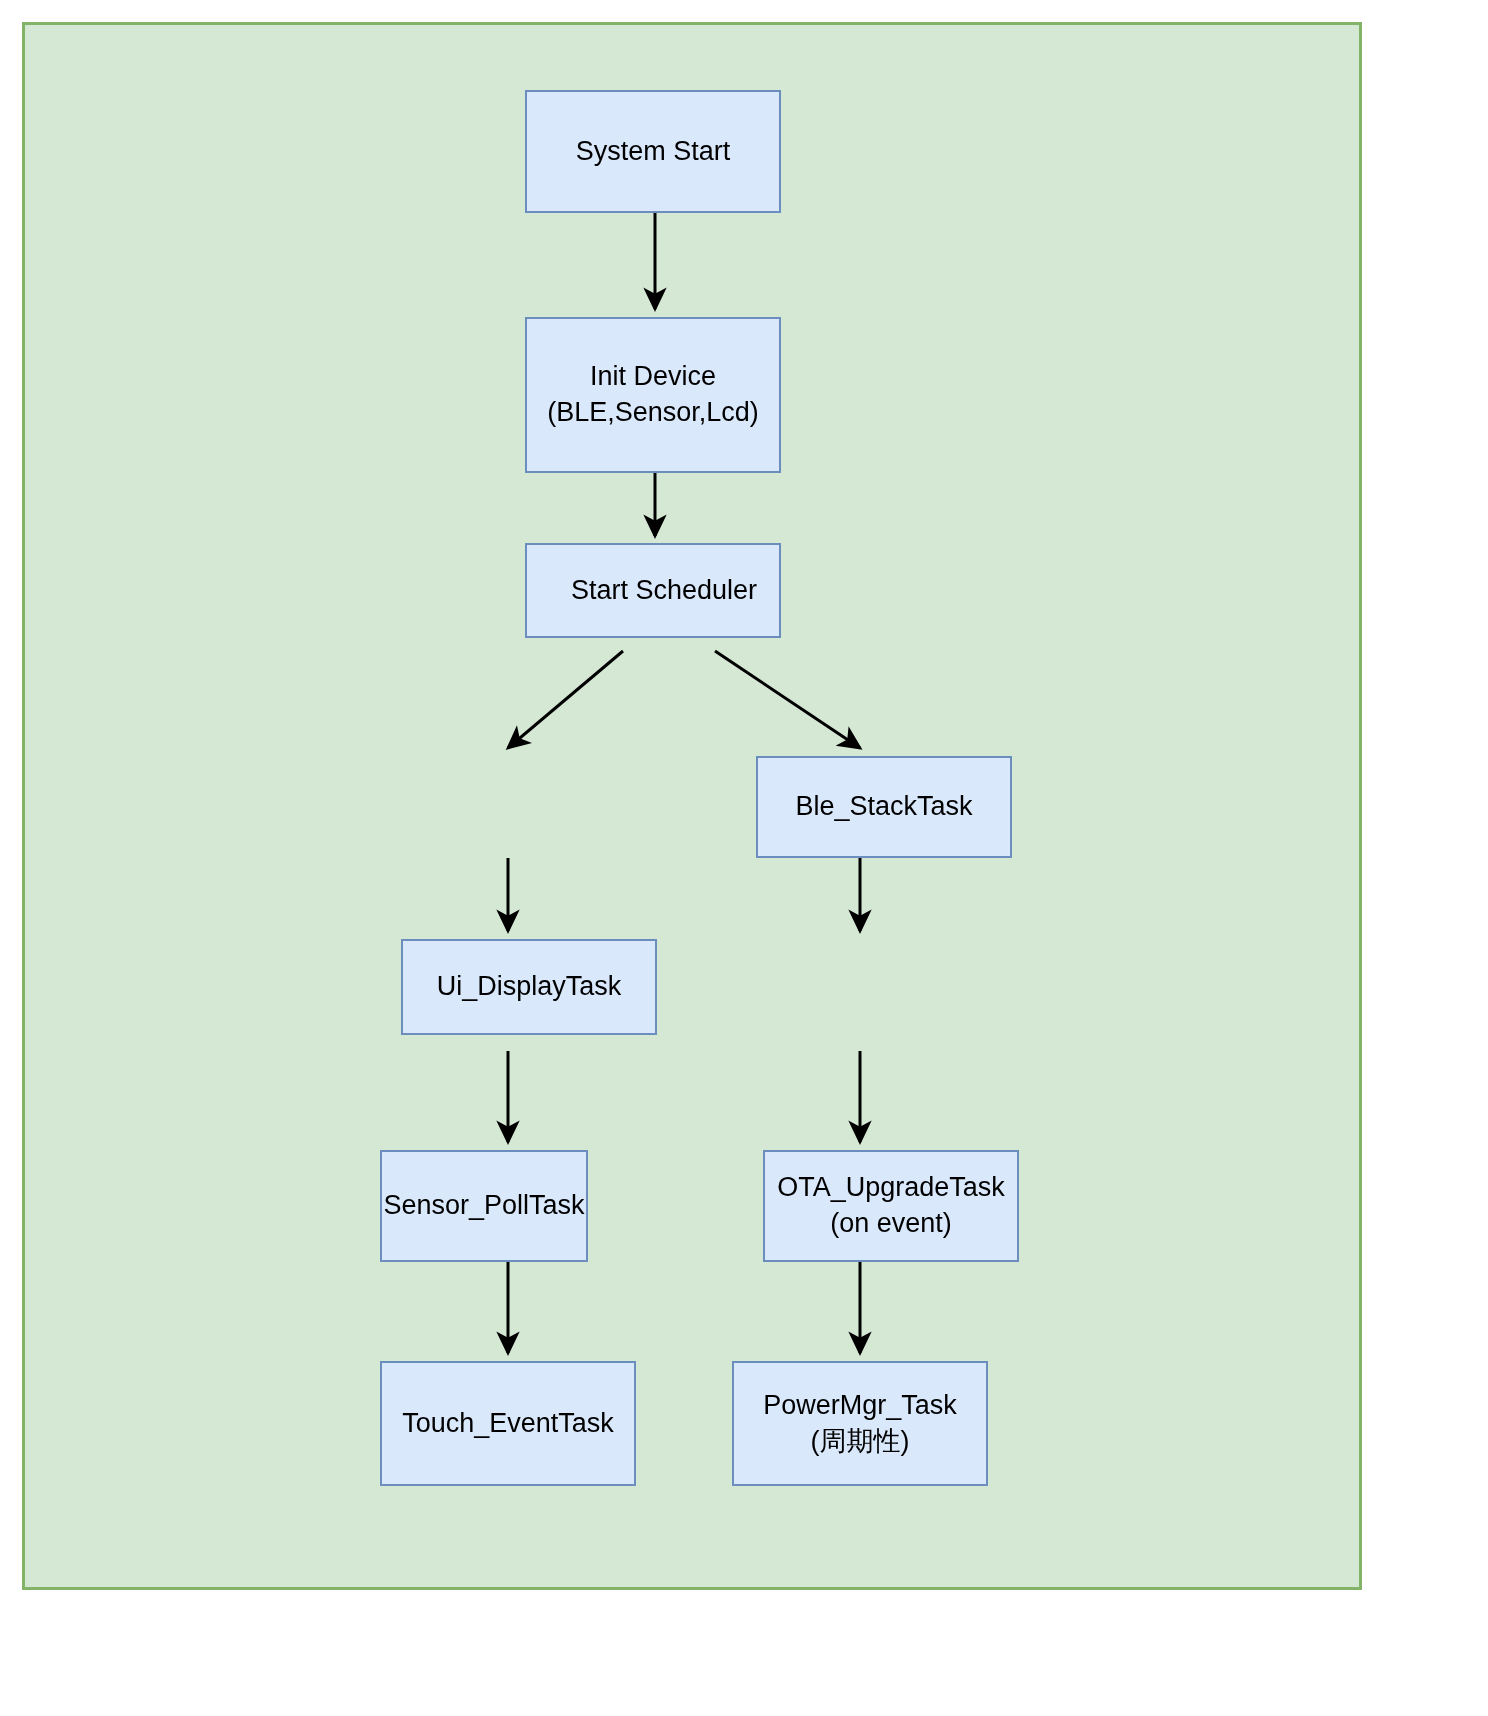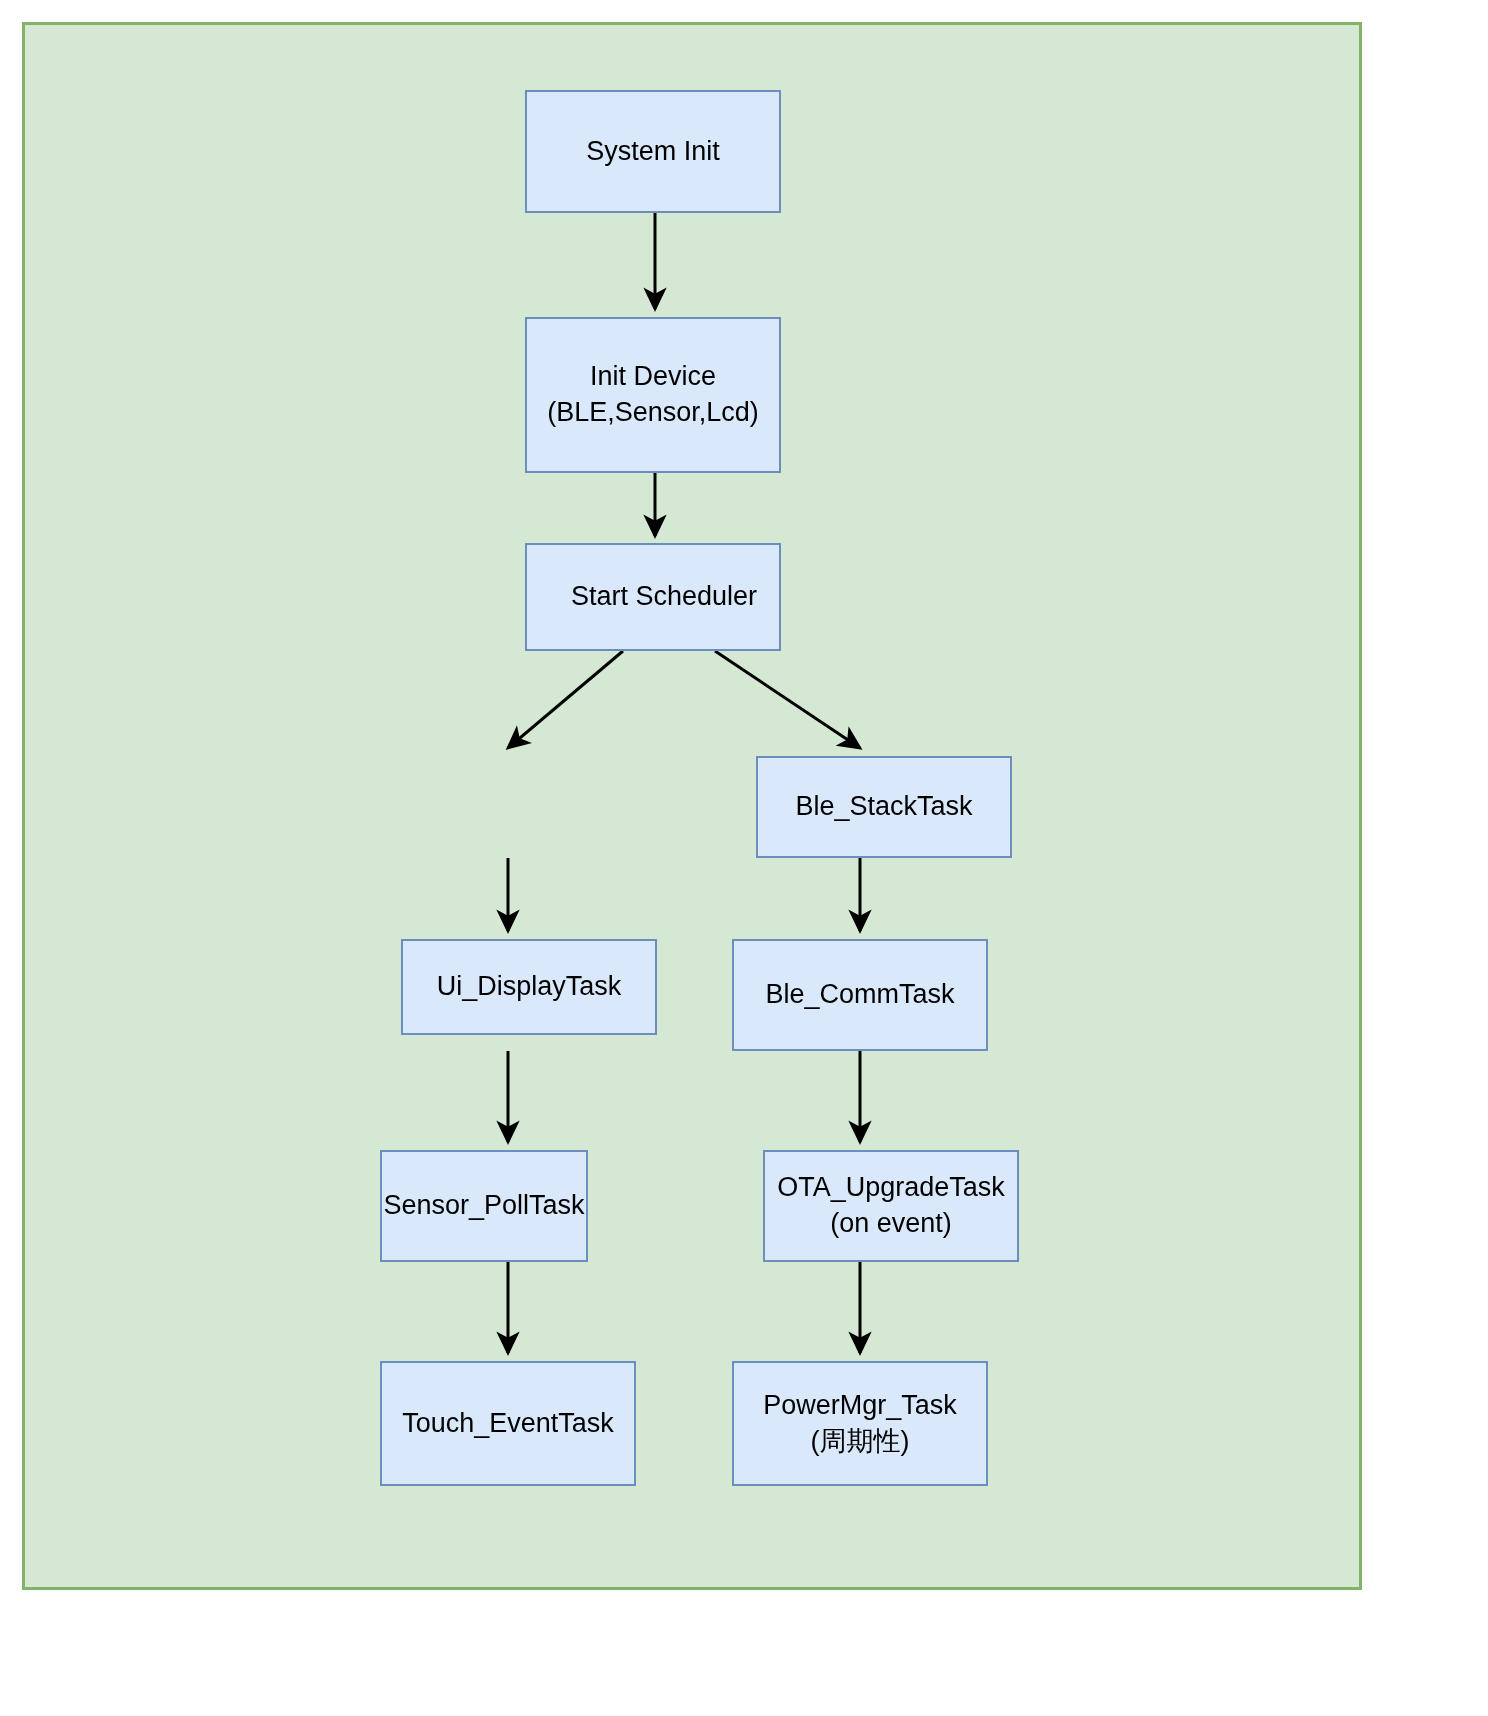--- a/index.html
+++ b/index.html
@@ -84,44 +84,41 @@
     <line x1="483" y1="1026" x2="483" y2="1117" stroke="#000000" stroke-width="3" marker-end="url(#arrowhead)"></line>
 
     <line x1="835" y1="1026" x2="835" y2="1117" stroke="#000000" stroke-width="3" marker-end="url(#arrowhead)"></line>
 
     <line x1="483" y1="1237" x2="483" y2="1328" stroke="#000000" stroke-width="3" marker-end="url(#arrowhead)"></line>
 
     <line x1="835" y1="1237" x2="835" y2="1328" stroke="#000000" stroke-width="3" marker-end="url(#arrowhead)"></line>
   </svg>
 
   <div class="node" style="left:500px; top:65px; width:256px; height:123px;">
-    <span class="label">System Init</span>
+    <span class="label">System Start</span>
   </div>
 
   <div class="node" style="left:500px; top:292px; width:256px; height:156px;">
     <span class="label">Init Device
 (BLE,Sensor,Lcd)</span>
   </div>
 
-  <div class="node" style="left:500px; top:518px; width:256px; height:108px;padding-left:22px;">
+  <div class="node" style="left:500px; top:518px; width:256px; height:95px;padding-left:22px;">
     <span class="label">Start Scheduler</span>
   </div>
 
 
   <div class="node" style="left:731px; top:731px; width:256px; height:102px;">
     <span class="label">Ble_StackTask</span>
   </div>
 
   <div class="node" style="left:376px; top:914px; width:256px; height:96px;">
     <span class="label">Ui_DisplayTask</span>
   </div>
 
-  <div class="node" style="left:707px; top:914px; width:256px; height:112px;">
-    <span class="label">Ble_CommTask</span>
-  </div>
 
   <div class="node" style="left:355px; top:1125px; width:208px; height:112px;">
     <span class="label">Sensor_PollTask</span>
   </div>
 
   <div class="node" style="left:738px; top:1125px; width:256px; height:112px;">
     <span class="label">OTA_UpgradeTask
 (on event)</span>
   </div>
 

